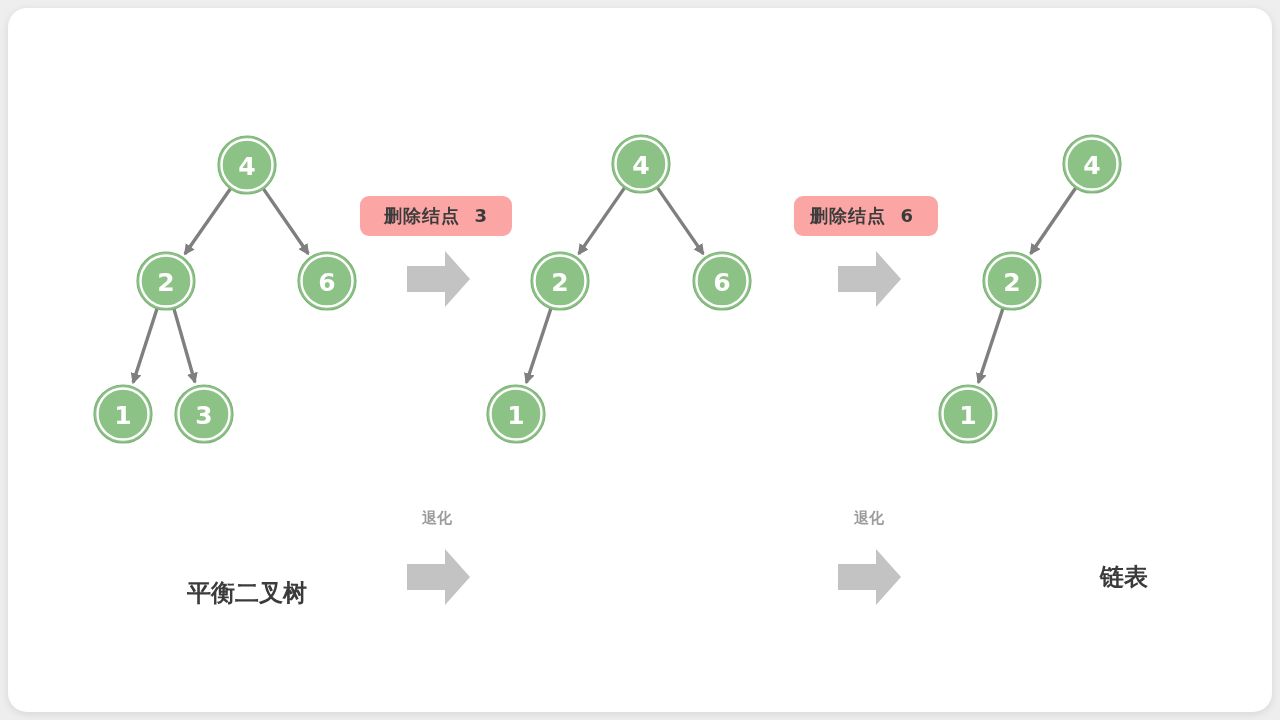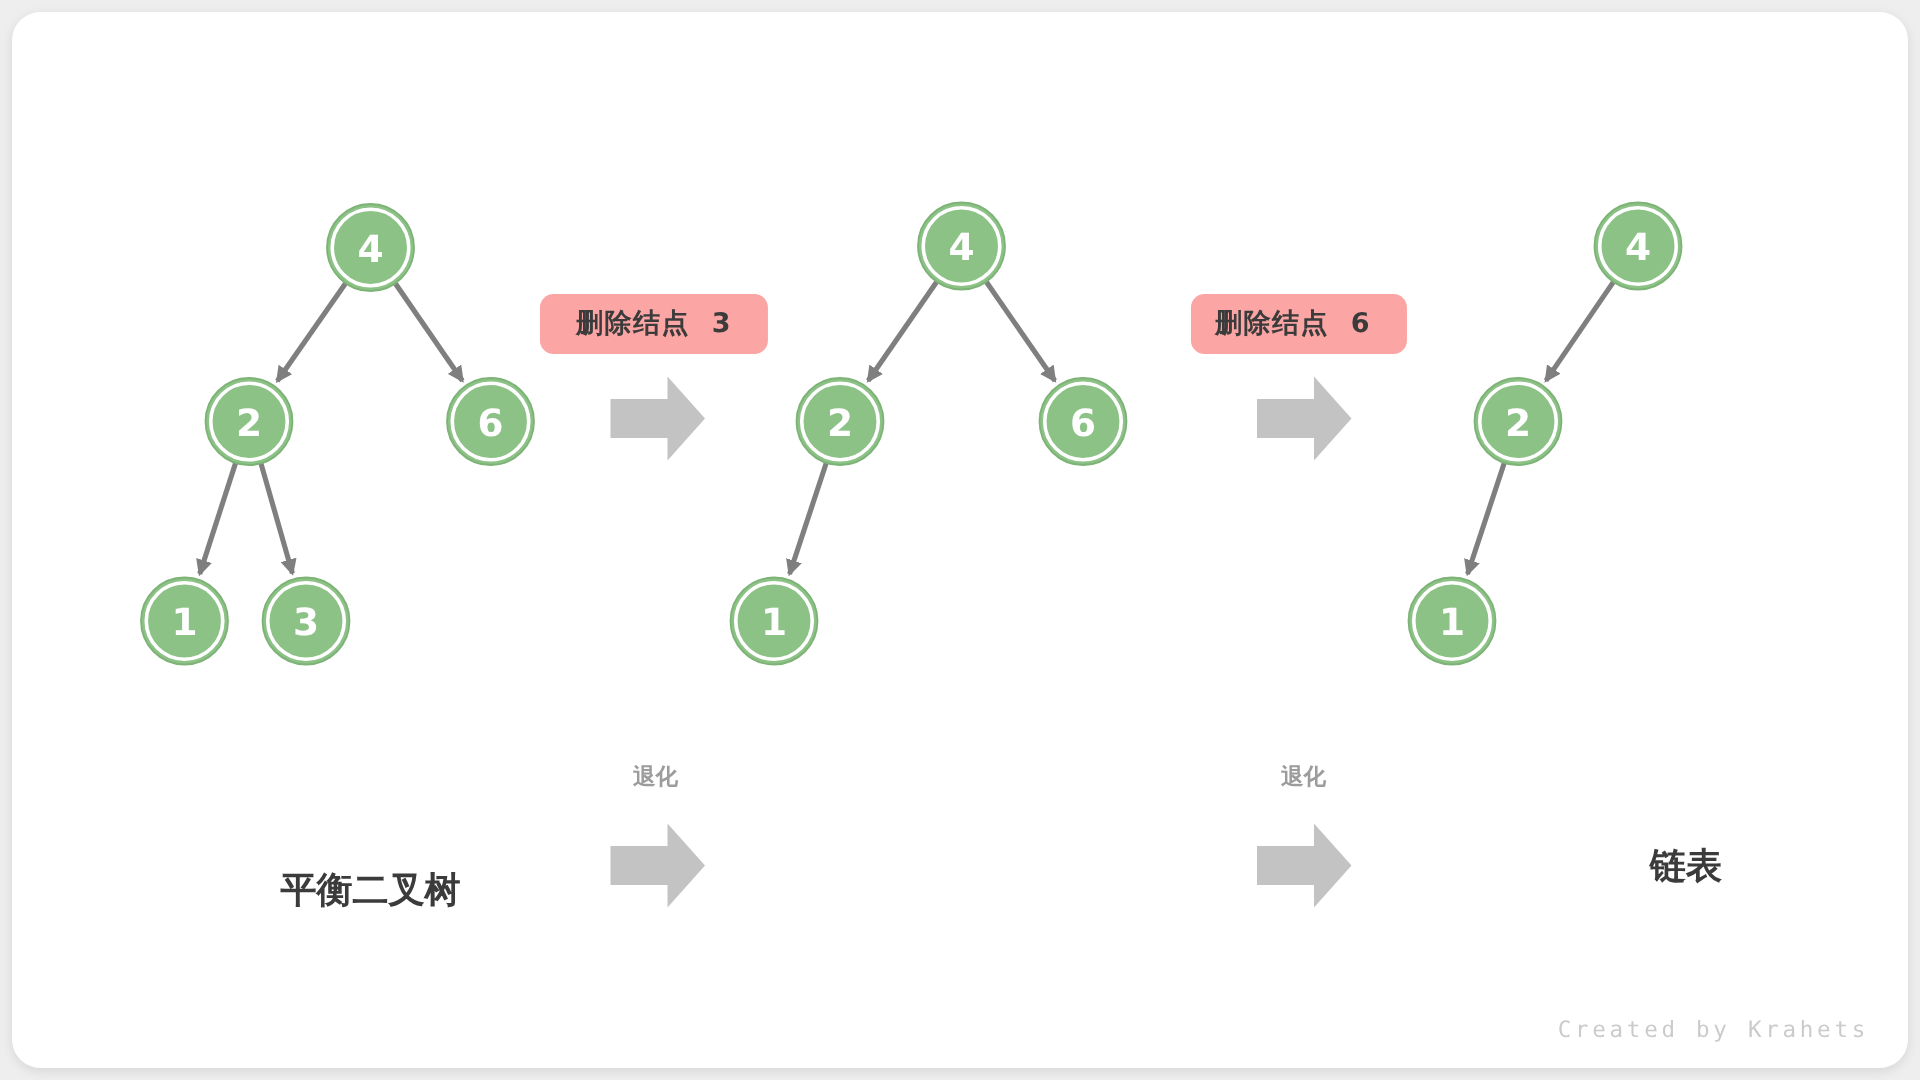--- a/index.html
+++ b/index.html
@@ -129,14 +129,13 @@
 
   <div class="badge" style="left:436px; top:216px;">删除结点  3</div>
   <div class="badge" style="left:866px; top:216px;padding-left:16px;">删除结点  6</div>
 
   <div class="degrade-label" style="left:437px; top:518px;">退化</div>
   <div class="degrade-label" style="left:869px; top:518px;">退化</div>
 
   <div class="tree-label" style="left:247px; top:552px;margin-top:41px;">平衡二叉树</div>
   <div class="tree-label" style="left:1124px; top:577px;">链表</div>
 
-  <div class="watermark">Created by Krahets</div>
 </div>
 
 </body></html>

